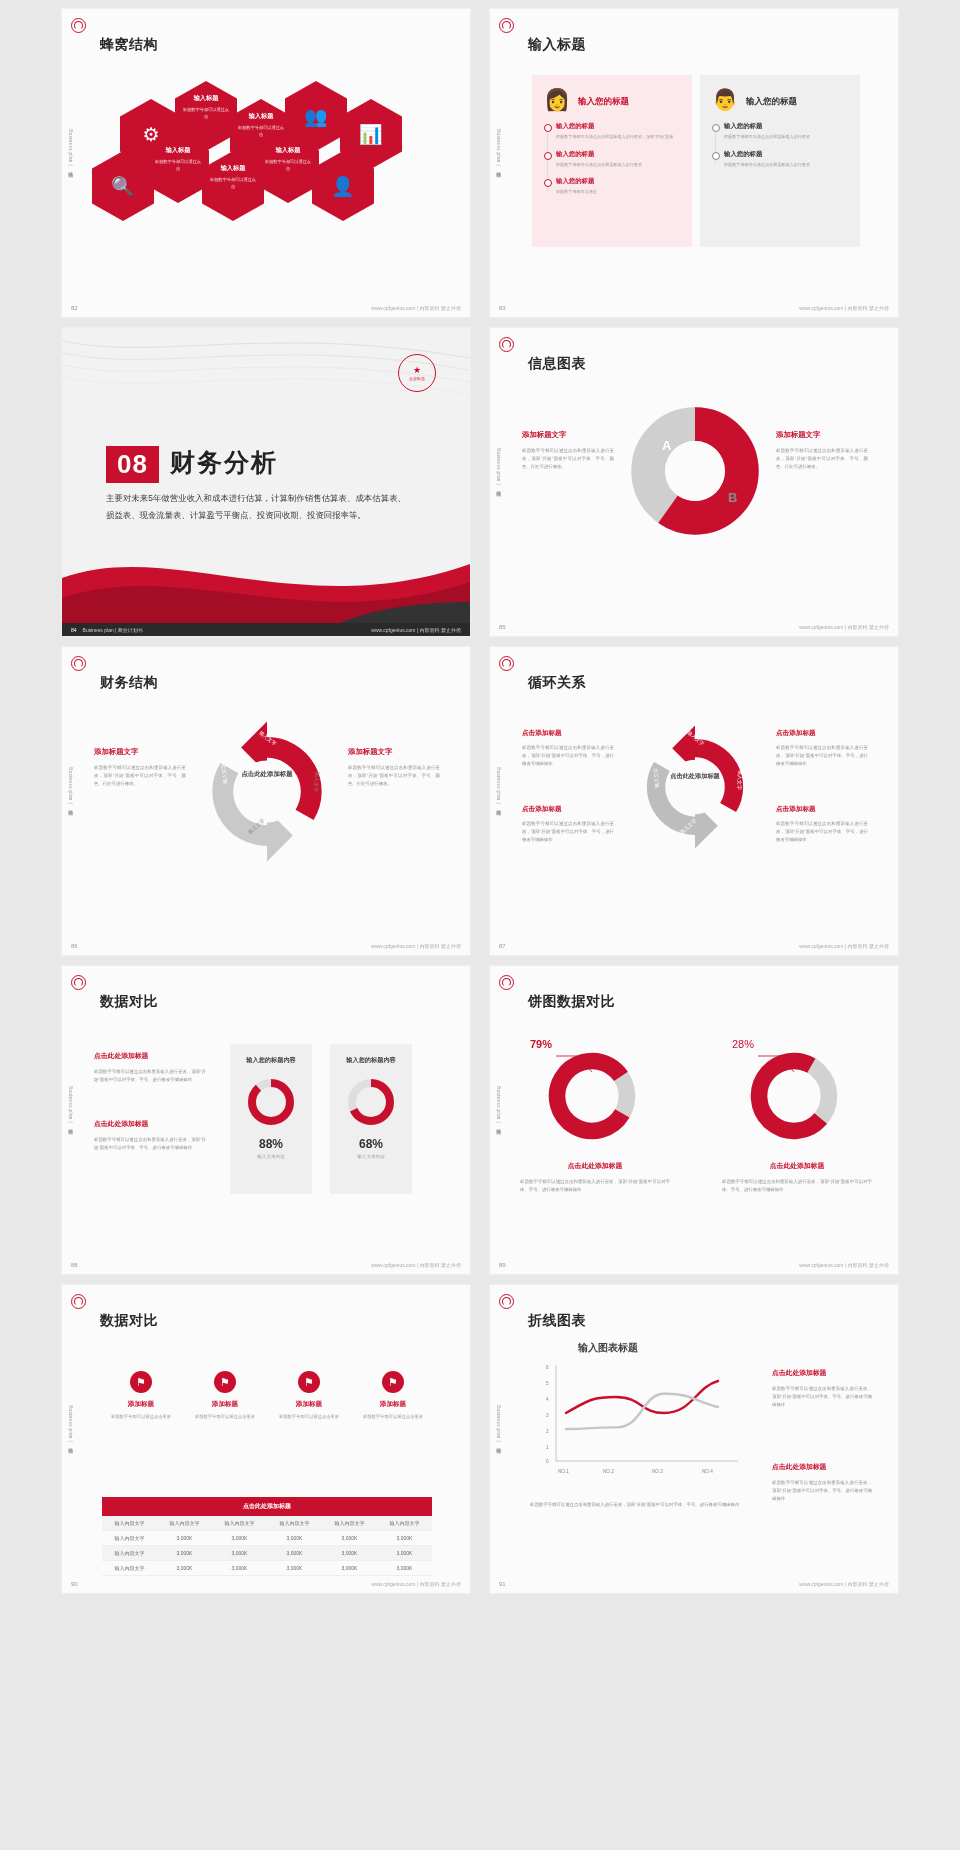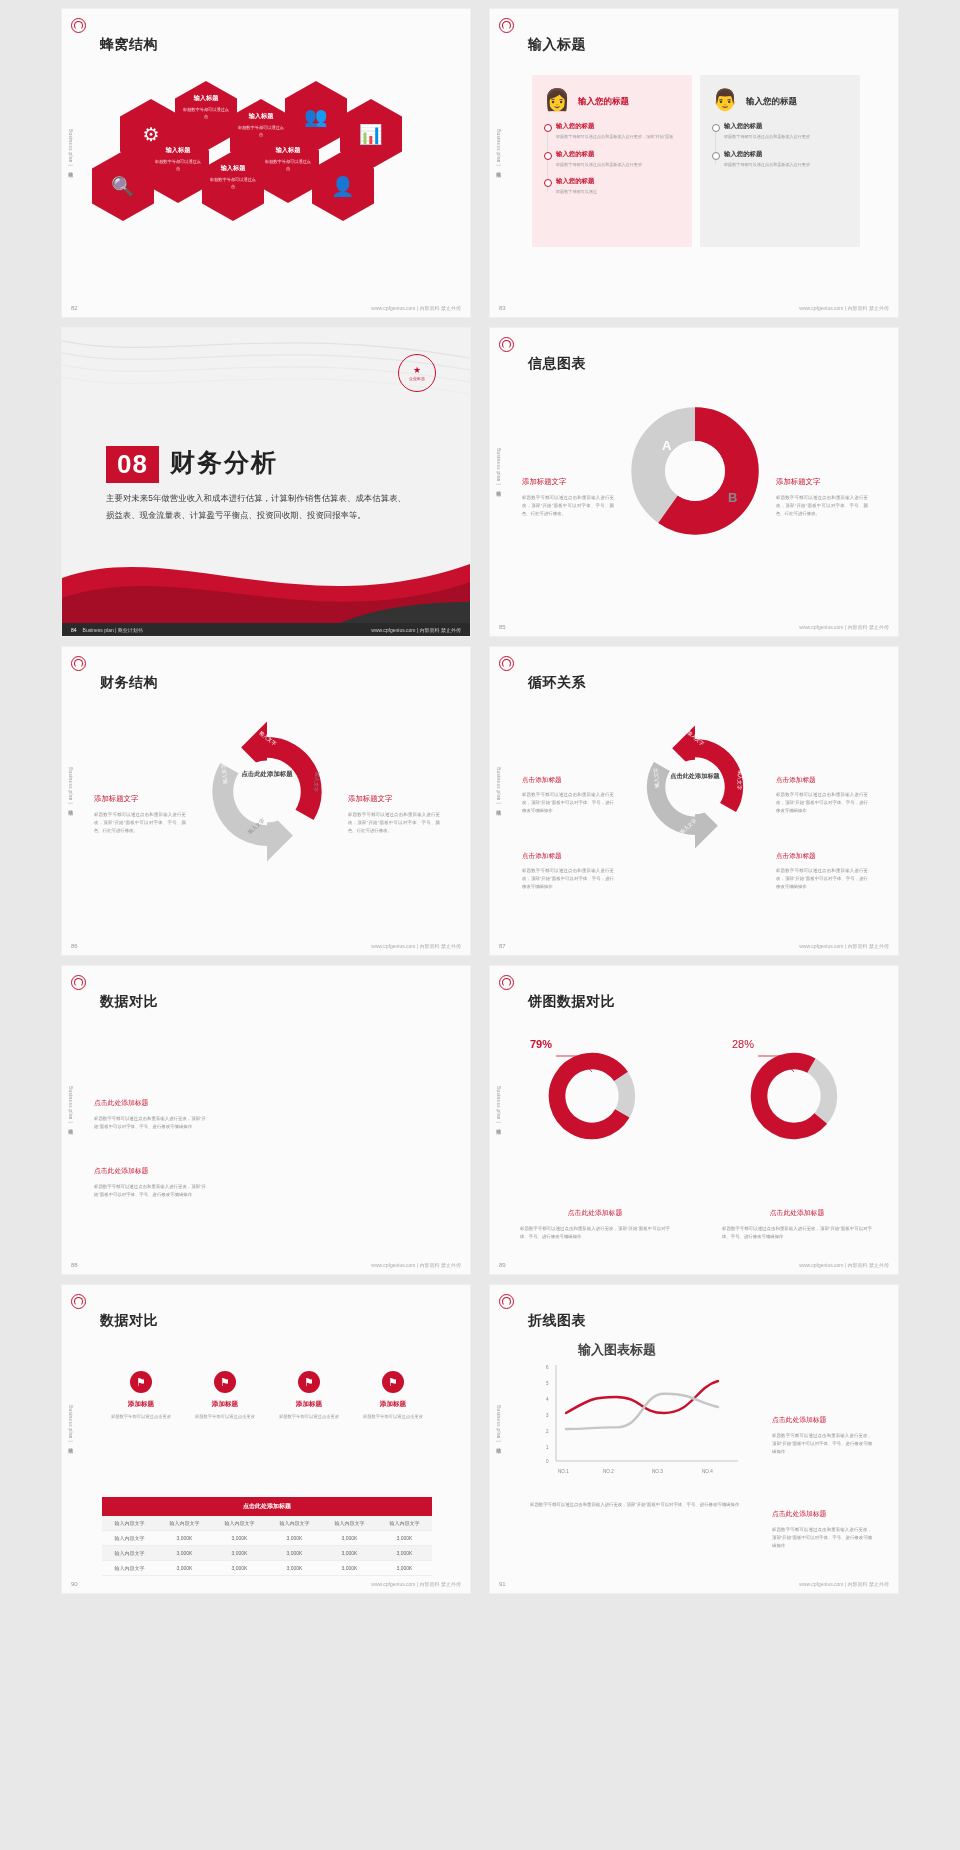--- a/index.html
+++ b/index.html
@@ -126,21 +126,21 @@
     flex-direction:column; color:#c8102e; font-size:4px; line-height:1.25;
   }
   .cover .foot {
     position:absolute; left:0; bottom:0; width:100%; height:13px;
     background:#2a2a2a; color:#cfcfcf; font-size:5px;
     display:flex; align-items:center; padding: 0 9px;
   }
   .cover .foot .pg { color:#fff; margin-right:6px; }
   .cover .foot .sp { flex:1; }
   .sidecol { position:absolute; width:92px; font-size:4.4px; line-height:1.85; color:#8d8d8d; text-align:justify;}
-  .sidecol .h { color:#c8102e; font-size:7.4px; font-weight:normal; margin-bottom:5px; display:block;margin-top:47px;}
+  .sidecol .h { color:#c8102e; font-size:7.4px; font-weight:bold; margin-bottom:5px; display:block;}
 
   
   .card {
     position:absolute; background:#efefef; width:82px; height:150px; top:78px;
     text-align:center; padding-top:12px;
   }
   .card .ct { font-size:6.2px; color:#444; font-weight:bold;}
   .card .cp { font-size:12px; font-weight:bold; color:#333; margin-top:6px;}
   .card .cs { font-size:4.6px; color:#999; margin-top:3px;}
 
@@ -159,21 +159,21 @@
     width:22px; height:22px; border-radius:50%; background:#c8102e; color:#fff;
     display:flex; align-items:center; justify-content:center; font-size:11px;
     margin:0 auto 7px;
   }
   .colitem { position:absolute; width:74px; text-align:center; top:86px; }
   .colitem .t { font-size:6.6px; font-weight:bold; color:#c8102e; margin-bottom:4px;}
   .colitem .d { font-size:4.3px; line-height:1.7; color:#9a9a9a;}
 
   
   .chartbox { position:absolute; left:40px; top:72px; width:215px; height:130px; }
-  .charttitle { position:absolute; left:88px; top:56px; font-size:13px; color:#444; font-weight:bold;}
+  .charttitle { position:absolute; left:88px; top:56px; font-size:10px; color:#444; font-weight:bold;}
   .axislabel { font-size:4.6px; fill:#888; }
   .caption {
     position:absolute; left:40px; top:216px; width:215px;
     font-size:4.4px; line-height:1.8; color:#8d8d8d; text-align:justify;
   }
 </style>
 </head>
 <body>
 
 <div id="page">
@@ -385,21 +385,39 @@
 
     <div class="sidecol" style="left:32px;top:84px;width:112px">
       <span class="h" style="font-size:6.8px">点击此处添加标题</span>
       <span>标题数字等都可以通过点击和重新输入进行更改，顶部“开始”面板中可以对字体、字号、进行修改等编辑操作</span>
     </div>
     <div class="sidecol" style="left:32px;top:152px;width:112px">
       <span class="h" style="font-size:6.8px">点击此处添加标题</span>
       <span>标题数字等都可以通过点击和重新输入进行更改，顶部“开始”面板中可以对字体、字号、进行修改等编辑操作</span>
     </div>
 
-
+    <div class="card" style="left:168px">
+      <div class="ct">输入您的标题内容</div>
+      <svg style="width:50px;height:50px;margin-top:12px" viewBox="0 0 100 100">
+        <circle cx="50" cy="50" r="38" fill="none" stroke="#dedede" stroke-width="16"></circle>
+        <circle cx="50" cy="50" r="38" fill="none" stroke="#c8102e" stroke-width="16" stroke-dasharray="210 239" transform="rotate(-90 50 50)"></circle>
+      </svg>
+      <div class="cp">88%</div>
+      <div class="cs">输入文本内容</div>
+    </div>
+
+    <div class="card" style="left:268px">
+      <div class="ct">输入您的标题内容</div>
+      <svg style="width:50px;height:50px;margin-top:12px" viewBox="0 0 100 100">
+        <circle cx="50" cy="50" r="38" fill="none" stroke="#dedede" stroke-width="16"></circle>
+        <circle cx="50" cy="50" r="38" fill="none" stroke="#c8102e" stroke-width="16" stroke-dasharray="162 239" transform="rotate(-90 50 50)"></circle>
+      </svg>
+      <div class="cp">68%</div>
+      <div class="cs">输入文本内容</div>
+    </div>
 
     <div class="pagenum">88</div>
     <div class="footer-url">www.cpfgenius.com | 内部资料 禁止外传</div>
   </div>
 
   <div class="slide">
     <div class="logo"></div>
     <div class="sidetext">Business plan | 商业计划书</div>
     <div class="title">饼图数据对比</div>
 

